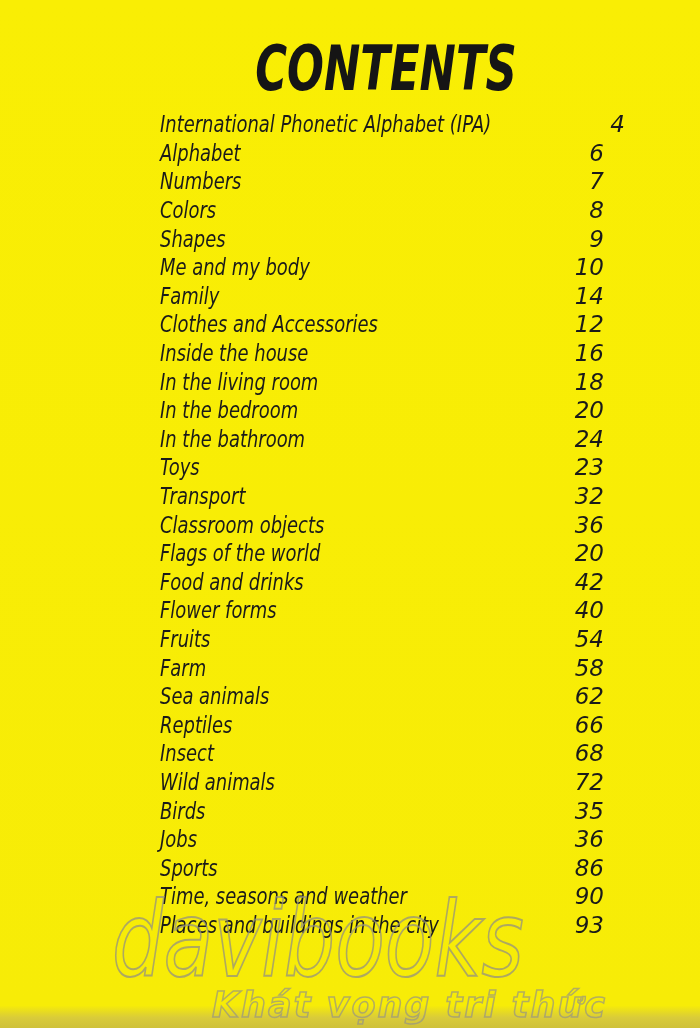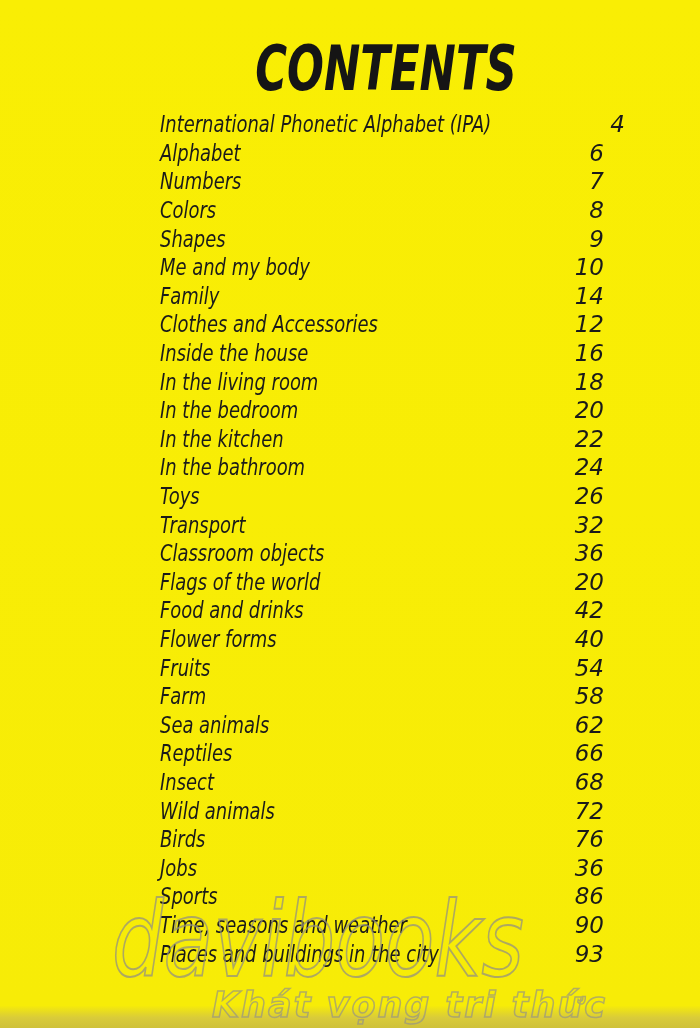--- a/index.html
+++ b/index.html
@@ -138,33 +138,29 @@
   <div class="toc-row">
     <span class="toc-label">In the living room</span>
     <span class="toc-page">18</span>
   </div>
 
   <div class="toc-row">
     <span class="toc-label">In the bedroom</span>
     <span class="toc-page">20</span>
   </div>
 
-  <div class="toc-row">
-    <span class="toc-label">In the kitchen</span>
-    <span class="toc-page">22</span>
-  </div>
 
   <div class="toc-row">
     <span class="toc-label">In the bathroom</span>
     <span class="toc-page">24</span>
   </div>
 
   <div class="toc-row">
     <span class="toc-label">Toys</span>
-    <span class="toc-page">26</span>
+    <span class="toc-page">23</span>
   </div>
 
   <div class="toc-row">
     <span class="toc-label">Transport</span>
     <span class="toc-page">32</span>
   </div>
 
   <div class="toc-row">
     <span class="toc-label">Classroom objects</span>
     <span class="toc-page">36</span>
@@ -211,21 +207,21 @@
     <span class="toc-page">68</span>
   </div>
 
   <div class="toc-row">
     <span class="toc-label">Wild animals</span>
     <span class="toc-page">72</span>
   </div>
 
   <div class="toc-row">
     <span class="toc-label">Birds</span>
-    <span class="toc-page">76</span>
+    <span class="toc-page">35</span>
   </div>
 
   <div class="toc-row">
     <span class="toc-label">Jobs</span>
     <span class="toc-page">36</span>
   </div>
 
   <div class="toc-row">
     <span class="toc-label">Sports</span>
     <span class="toc-page">86</span>

